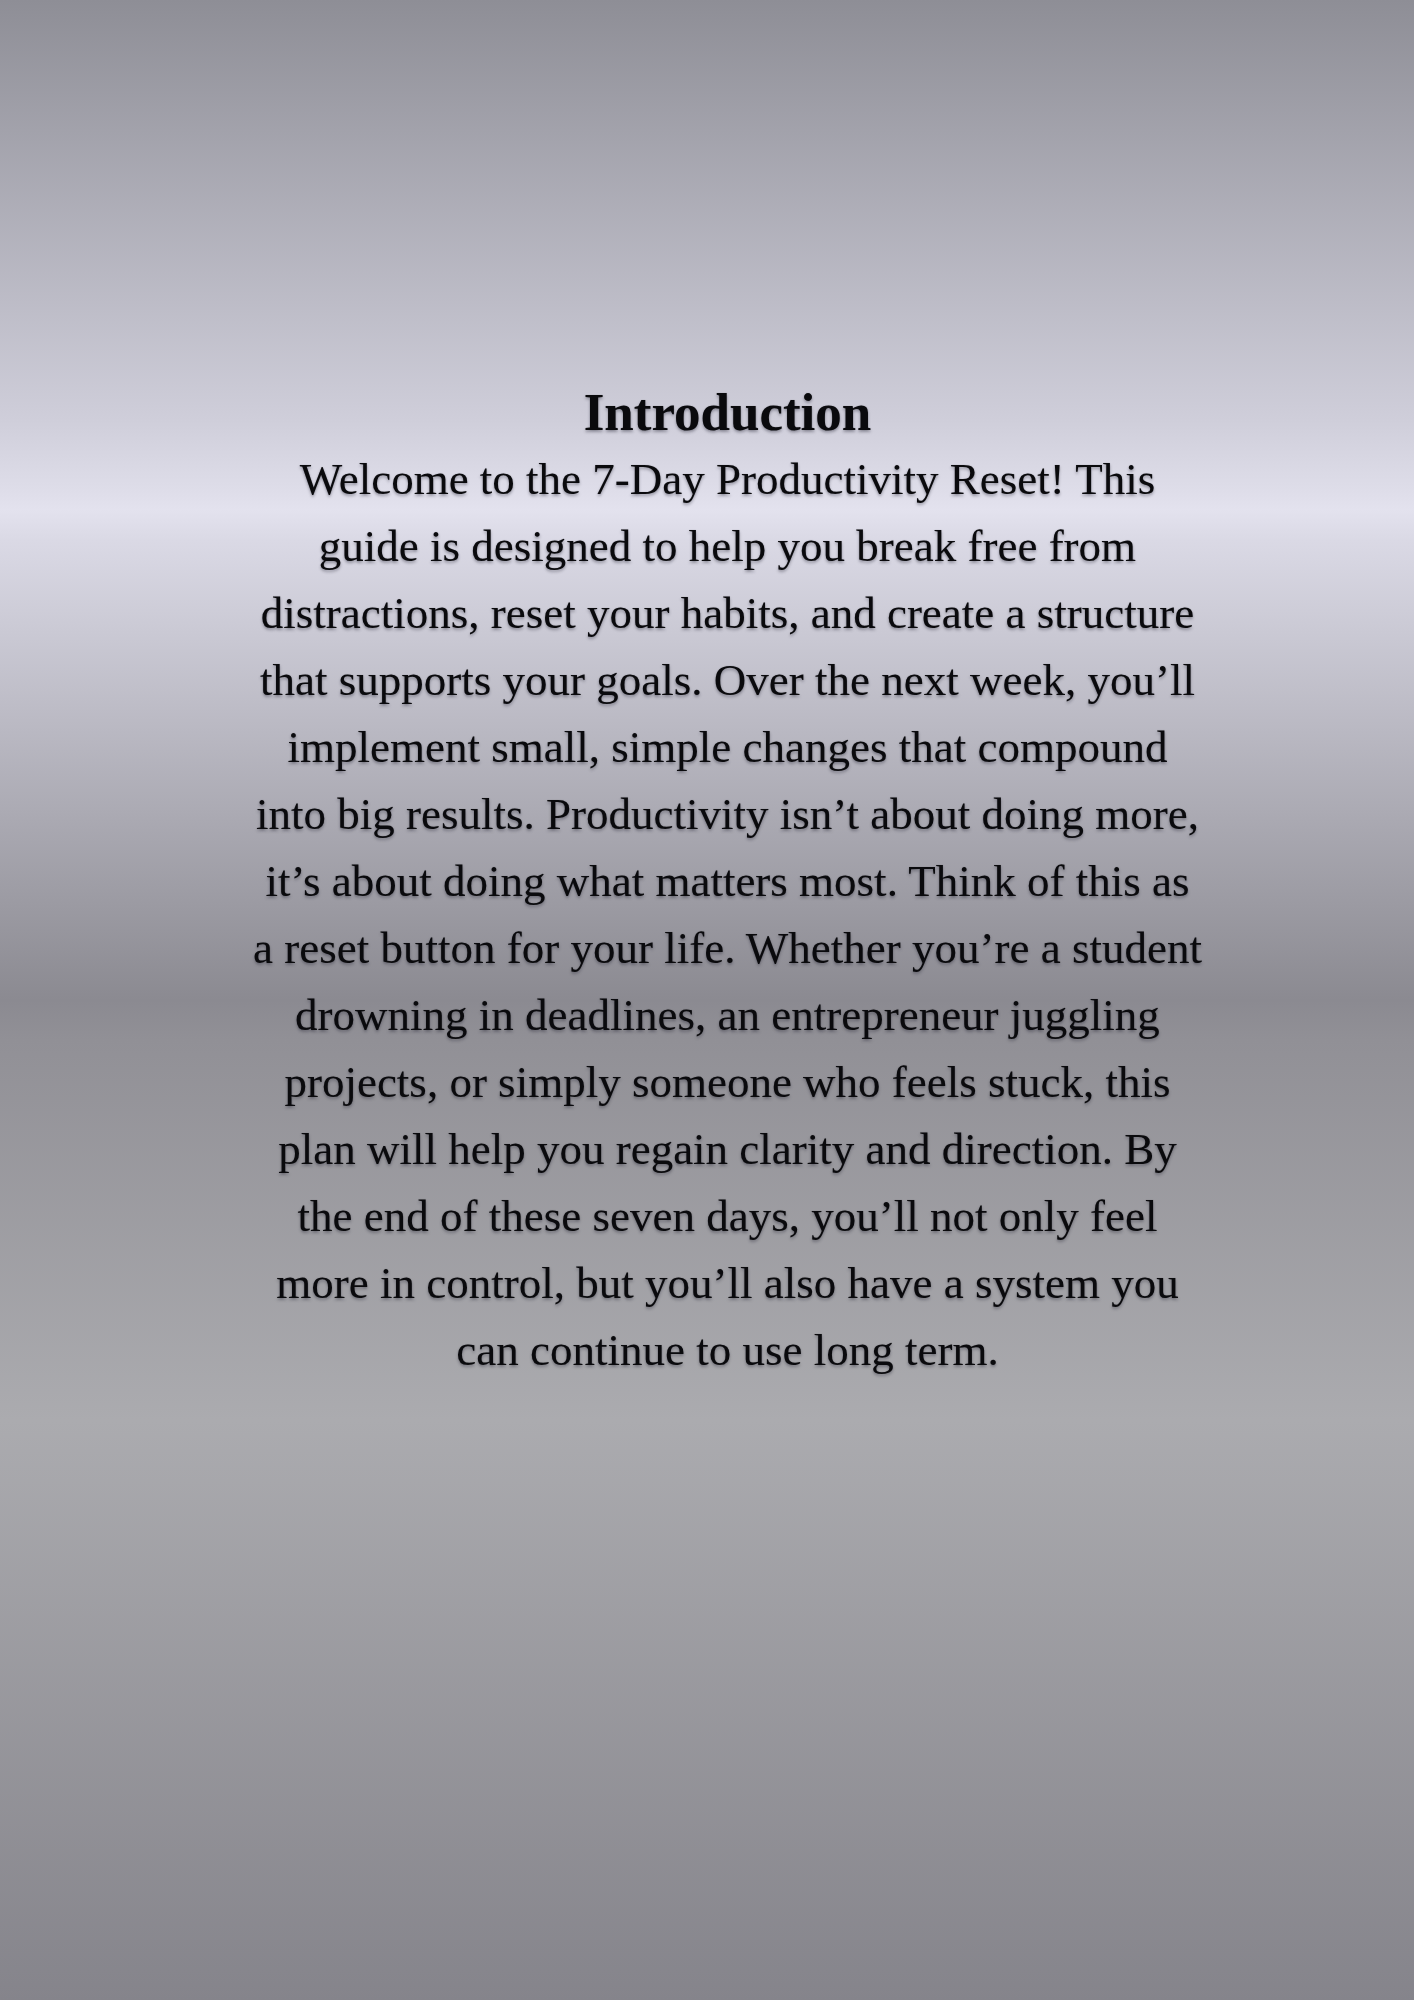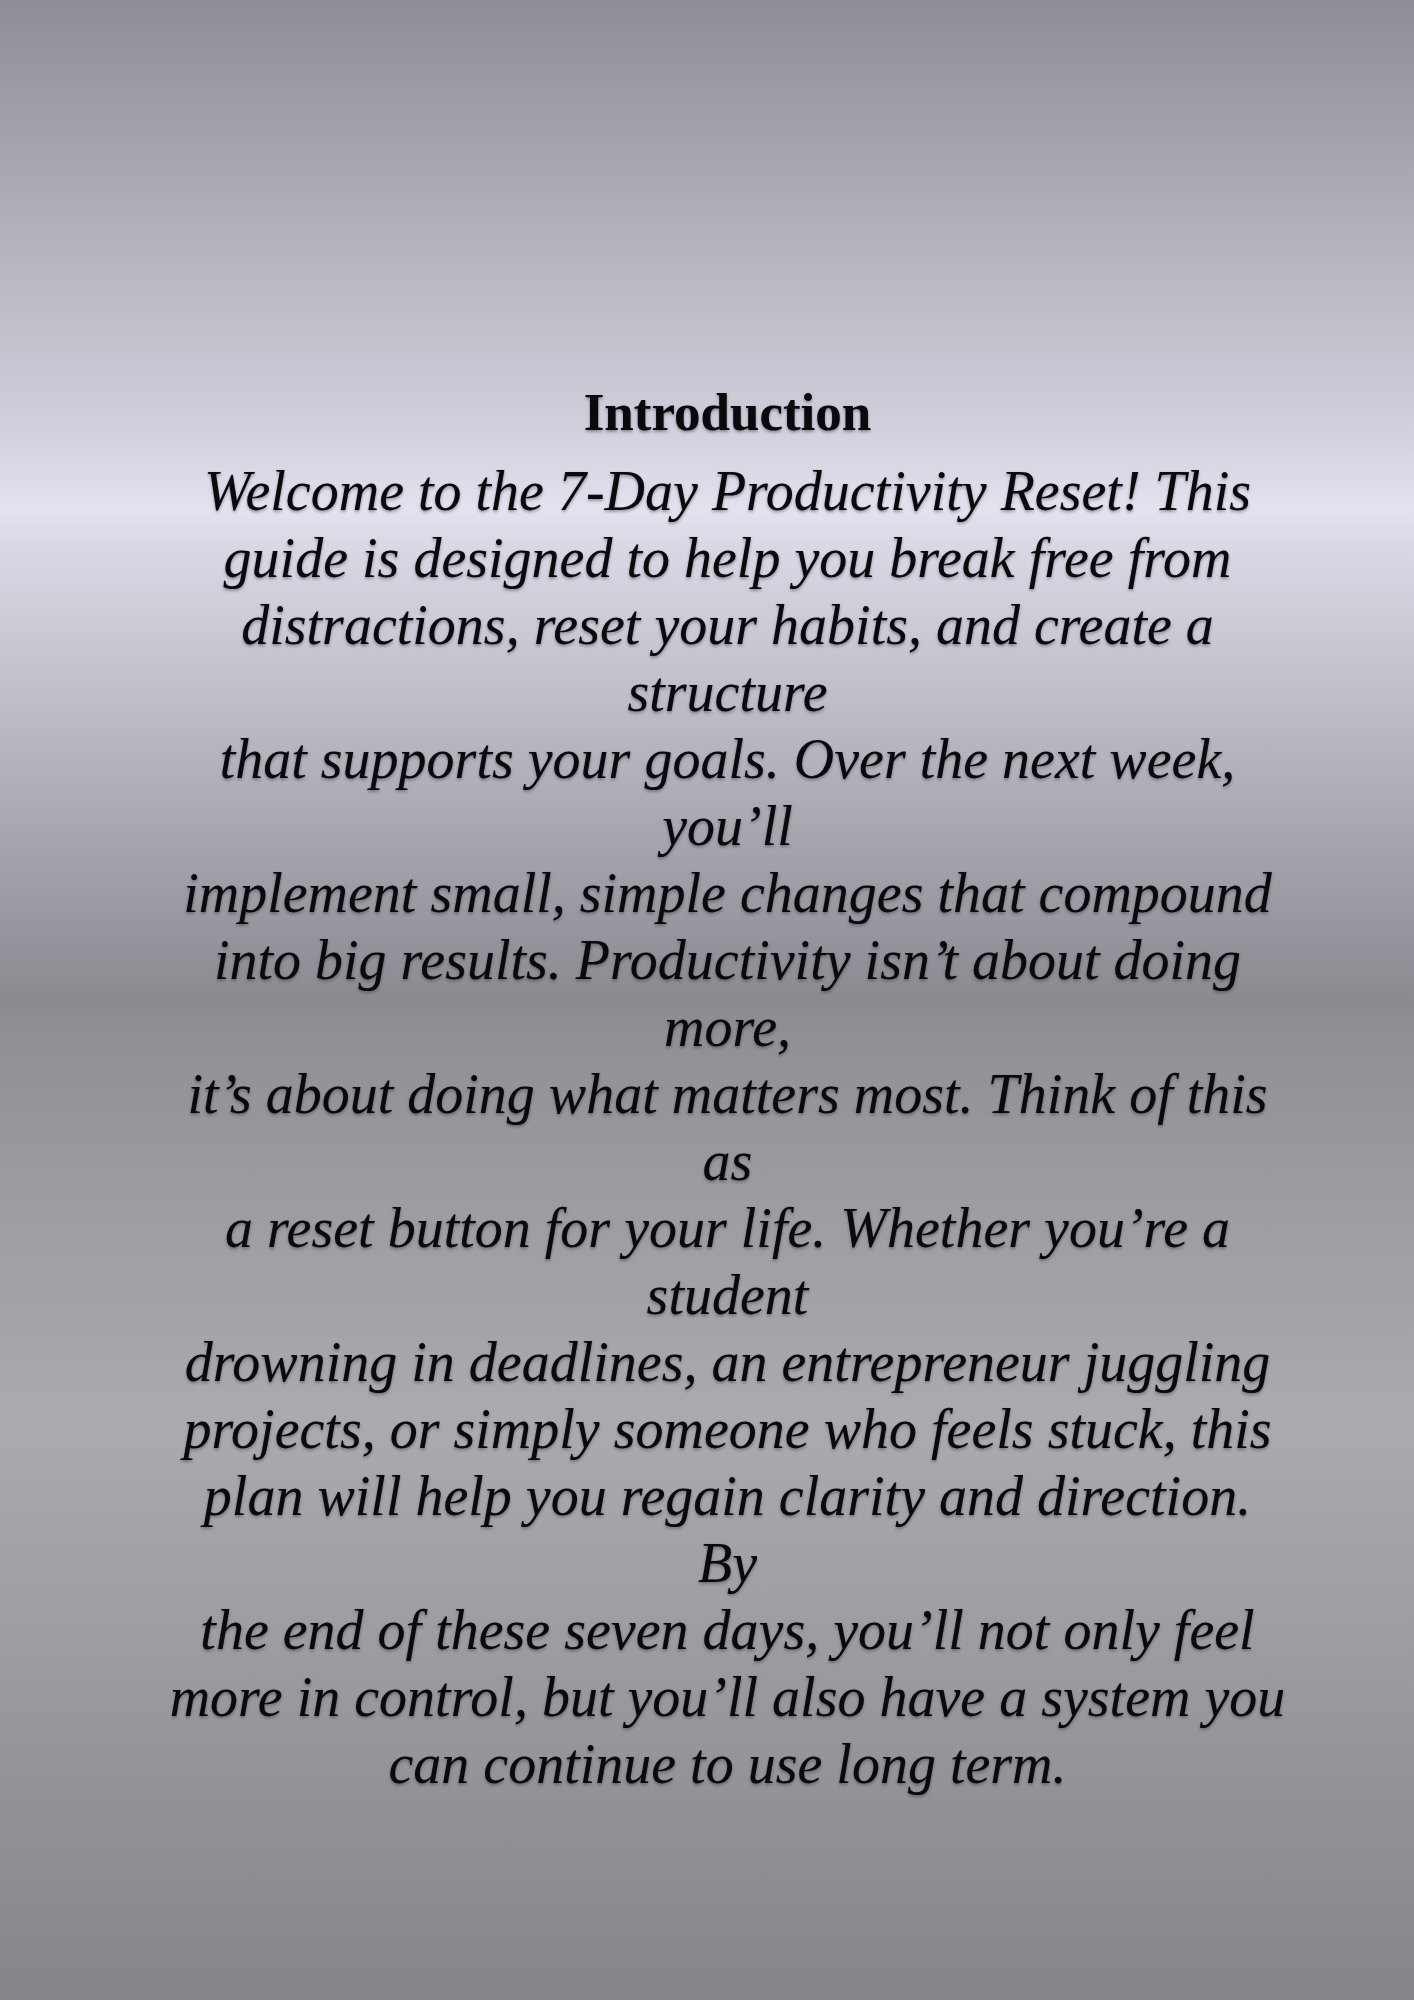--- a/index.html
+++ b/index.html
@@ -34,26 +34,25 @@
     text-shadow: 0 2px 3px rgba(40, 40, 55, 0.40), 0 0 1px rgba(0, 0, 0, 0.25);
     padding-left: 41px;
   }
   .doc-title {
     margin: 0;
     font-size: 53px;
     line-height: 67px;
     font-weight: bold;
   }
   .doc-paragraph {
-    margin: 12px auto;
+    margin: 0 auto;
     max-width: 1120px;
-    font-size: 56px;
+    font-size: 45px;
     line-height: 67px;
     white-space: pre-line; 
-    font-style: italic;
   }
 </style>
 </head>
 <body>
 
 <div class="page-content">
   <h1 class="doc-title">Introduction</h1>
   <p class="doc-paragraph">Welcome to the 7-Day Productivity Reset! This
 guide is designed to help you break free from
 distractions, reset your habits, and create a structure

